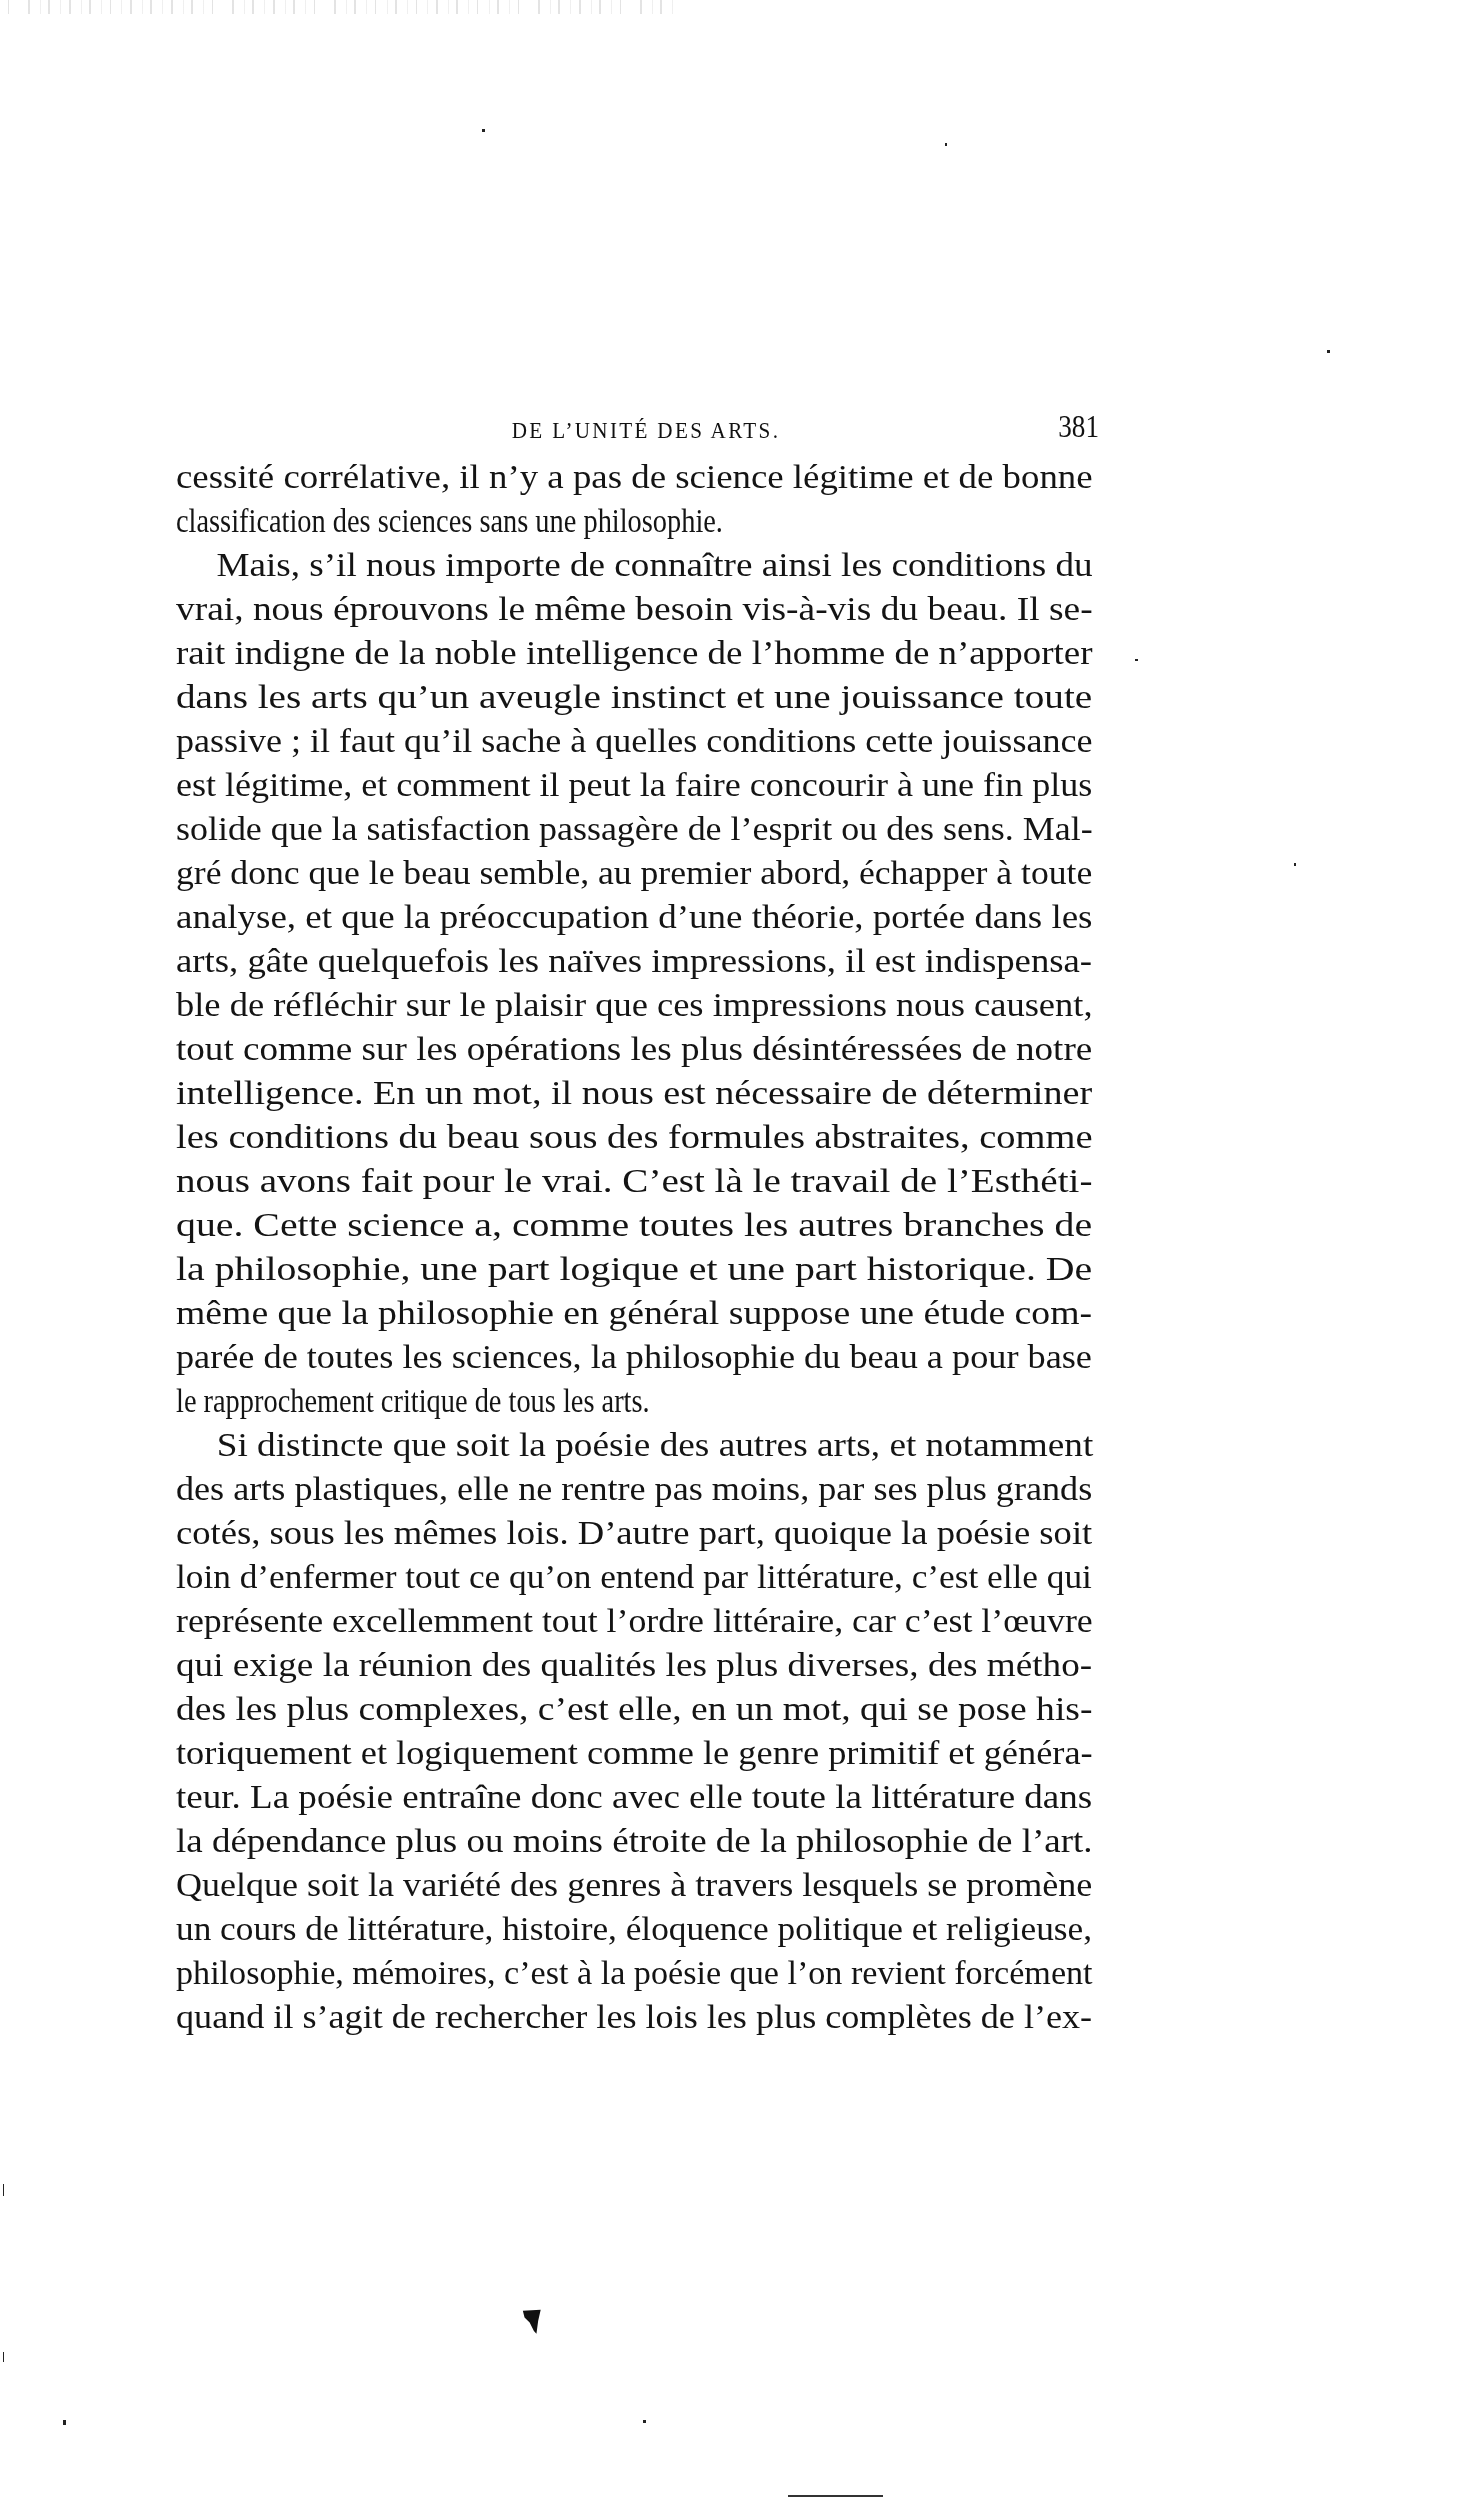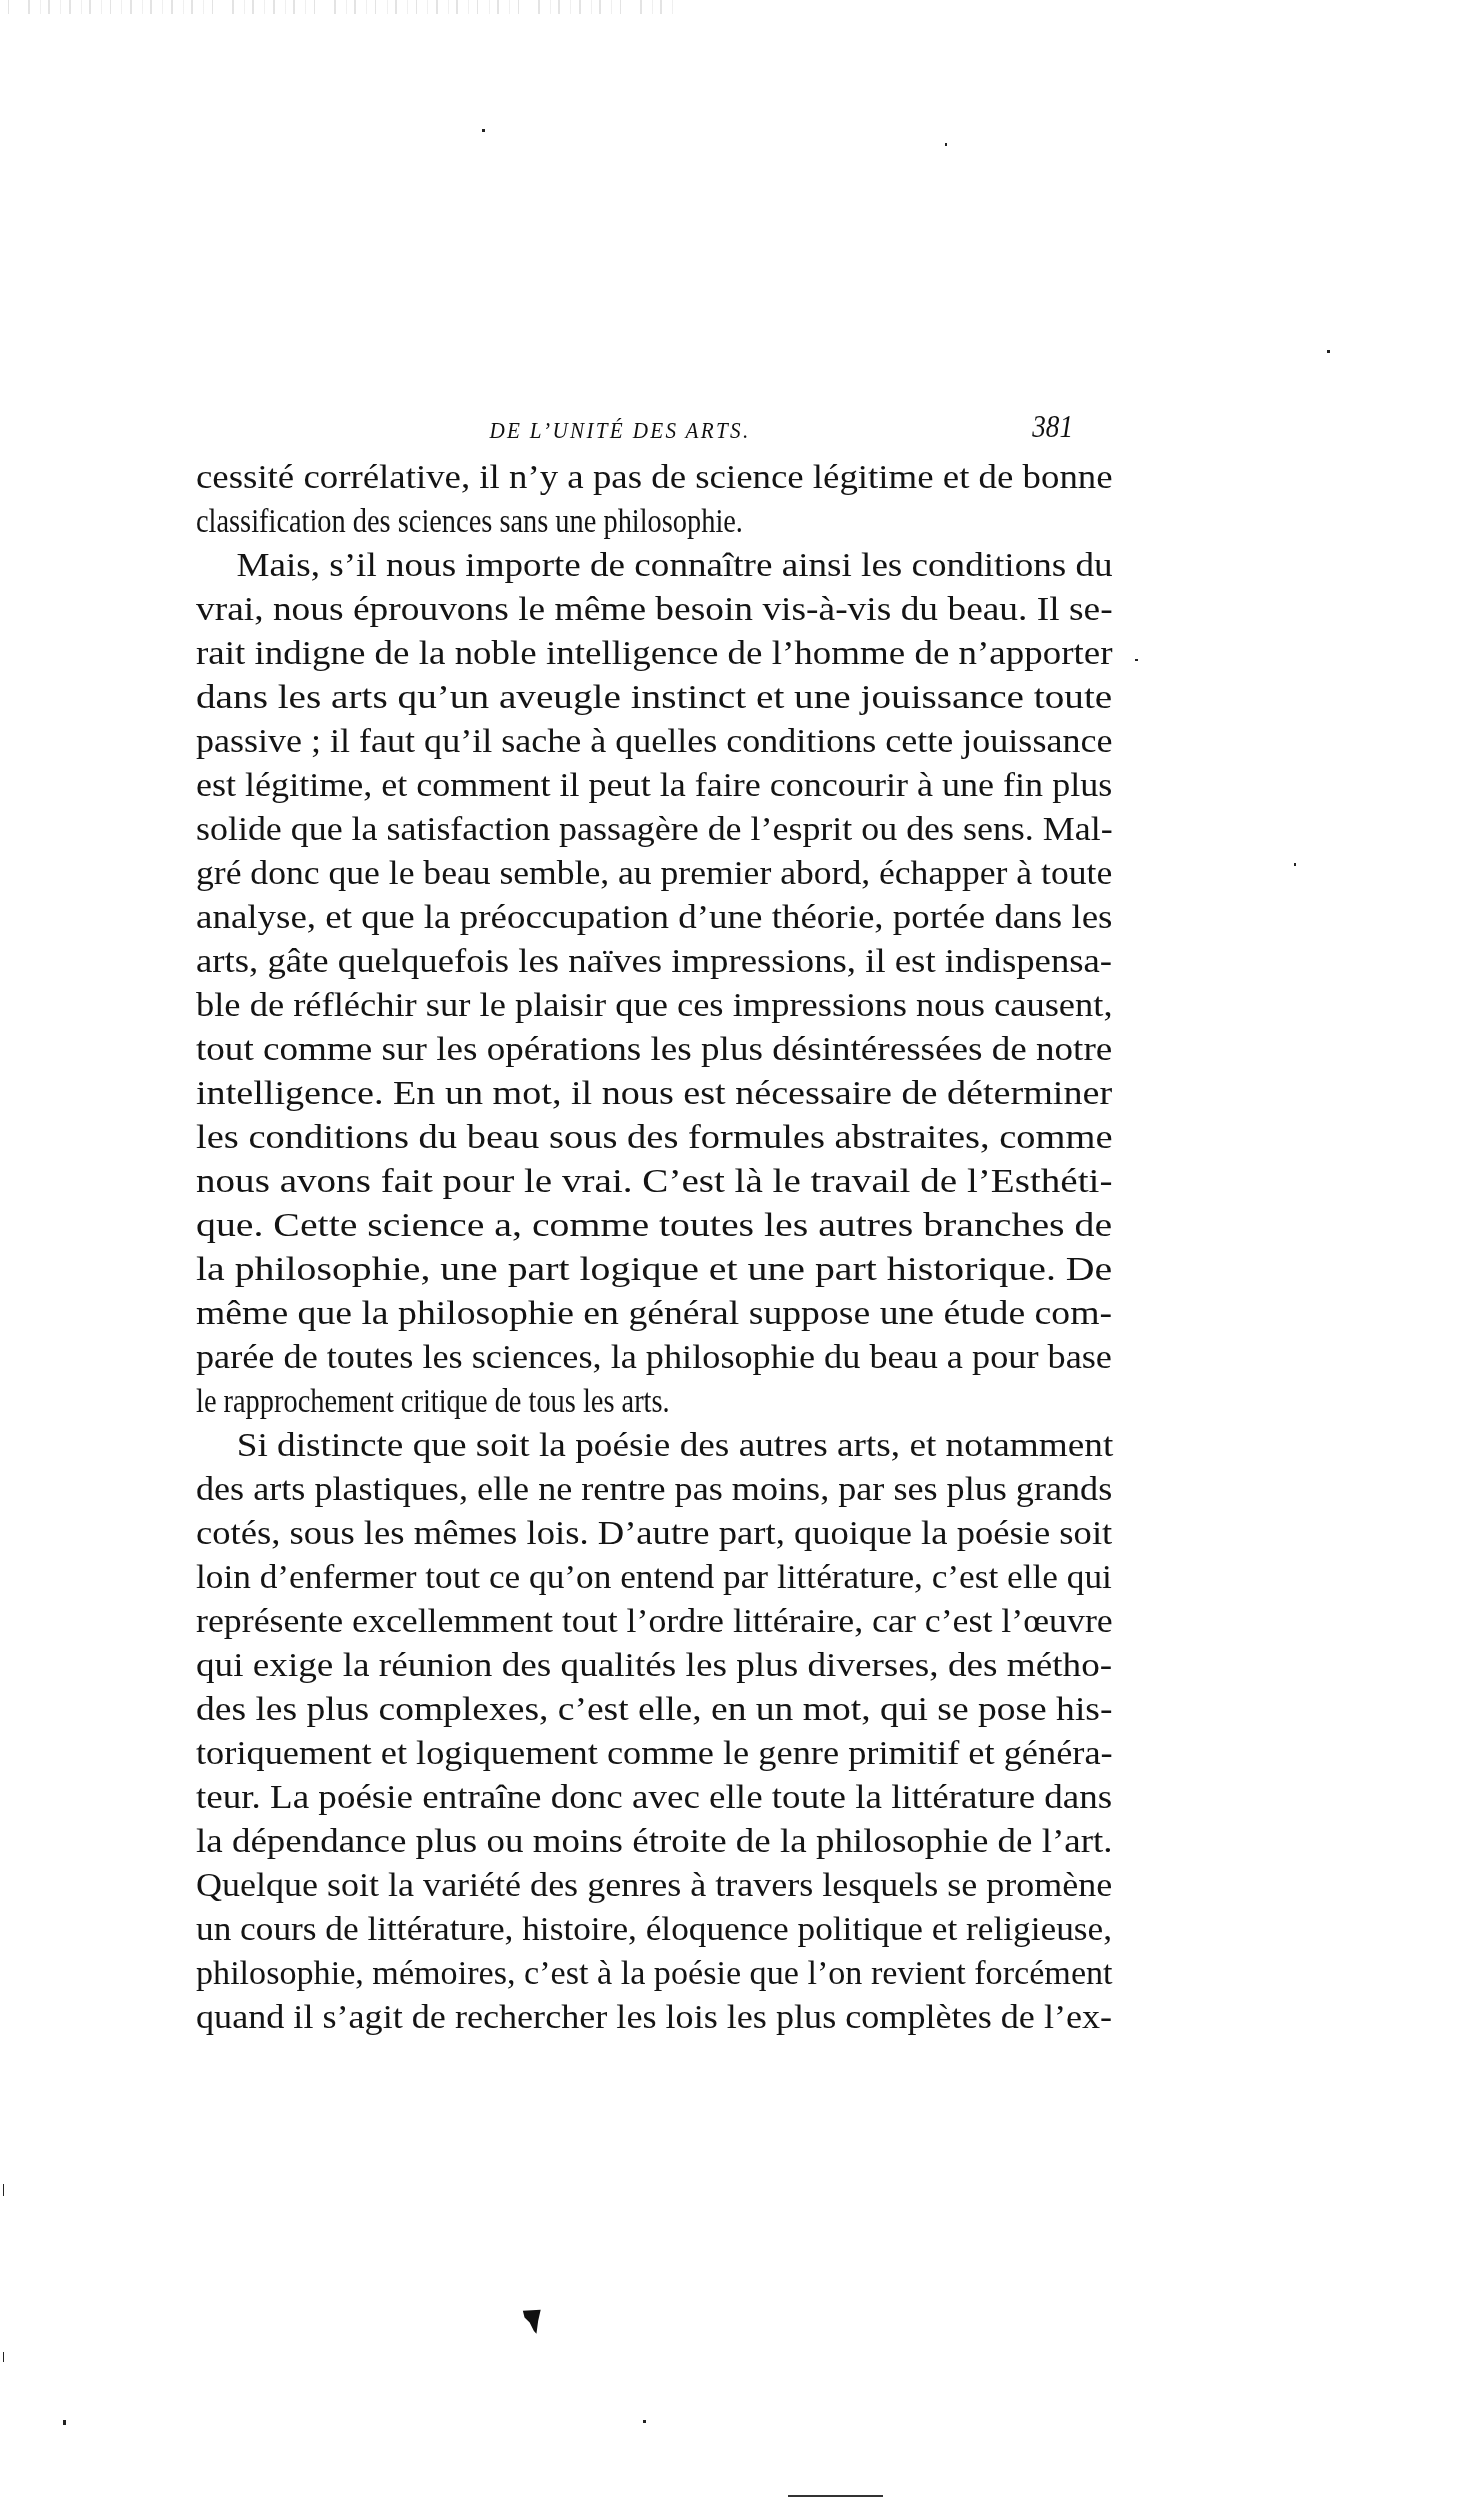--- a/index.html
+++ b/index.html
@@ -1,27 +1,27 @@
 <!DOCTYPE html>
 <html style="font-size:13.6px"><head>
 <meta charset="utf-8">
 <style>
   html, body { margin: 0; padding: 0; background: #ffffff; }
   body { width: 1478px; height: 2500px; position: relative; overflow: hidden; }
   .page { position: absolute; left: 0; top: 0; width: 1478px; height: 2500px; background: #fff; }
   .scan-edge { position: absolute; left: 0; top: 0; width: 679px; height: 13.6px;
     background: repeating-linear-gradient(90deg, transparent 0 7.6px, rgba(0,0,0,0.18) 7.6px 9.3px, transparent 9.3px 19.5px, rgba(0,0,0,0.10) 19.5px 20.4px);
     opacity: 0.6; }
-  .running-head { position: absolute; left: 160px; top: 408px; width: 920px; height: 51px; font-style: italic; }
+  .running-head { position: absolute; left: 186px; top: 408px; width: 920px; height: 51px; }
   .running-title { position: absolute; left: 0; right: 0; top: 10.2px; text-align: center;
     font-family: "Liberation Serif", serif; font-size: 23px; letter-spacing: 2.5px; color: #111;
     transform: scaleX(0.92); }
   .folio { position: absolute; right: 6.8px; top: 0px; font-family: "Liberation Serif", serif;
     font-size: 32px; color: #111; transform: scaleX(0.85); transform-origin: right; }
-  .body-text { position: absolute; left: 176px; top: 455px; width: 920px; margin-left: 20px; }
+  .body-text { position: absolute; left: 176px; top: 455px; width: 920px; }
   .line { display: block; height: 44px; line-height: 44px; white-space: nowrap;
     font-family: "Liberation Serif", serif; font-size: 33px; color: #141414;
     text-align: justify; text-align-last: justify; transform-origin: left; }
   .line.indent { padding-left: 36px; }
   .line.last { text-align-last: left; }
   .ornament { position: absolute; left: 522px; top: 2309px; width: 20.4px; height: 25.5px; }
   .speck { position: absolute; background: #222; }
   .rule { position: absolute; left: 788px; top: 2495px; width: 95px; height: 1.7px; background: #333; }
 </style>
 </head>

